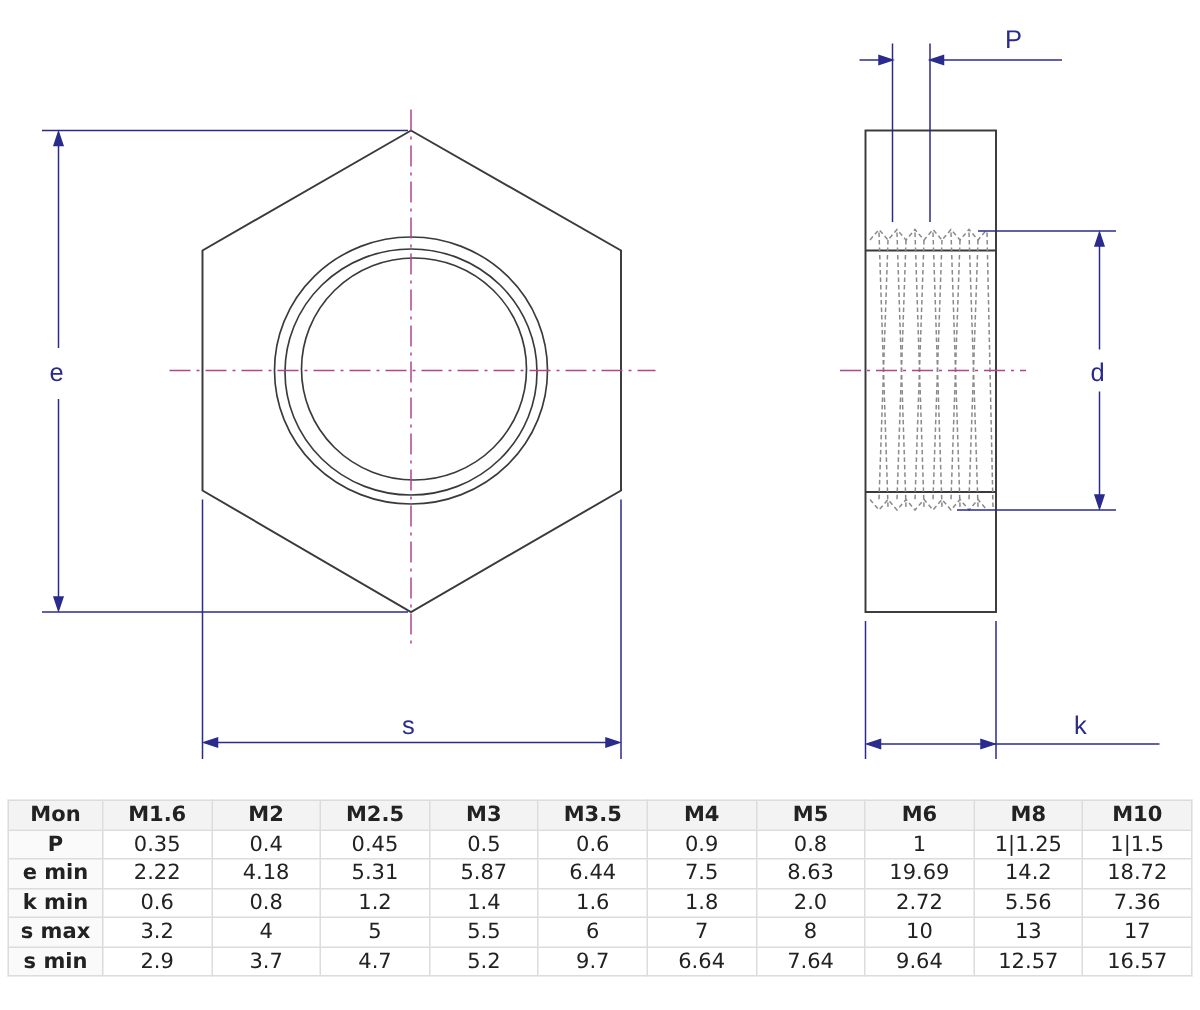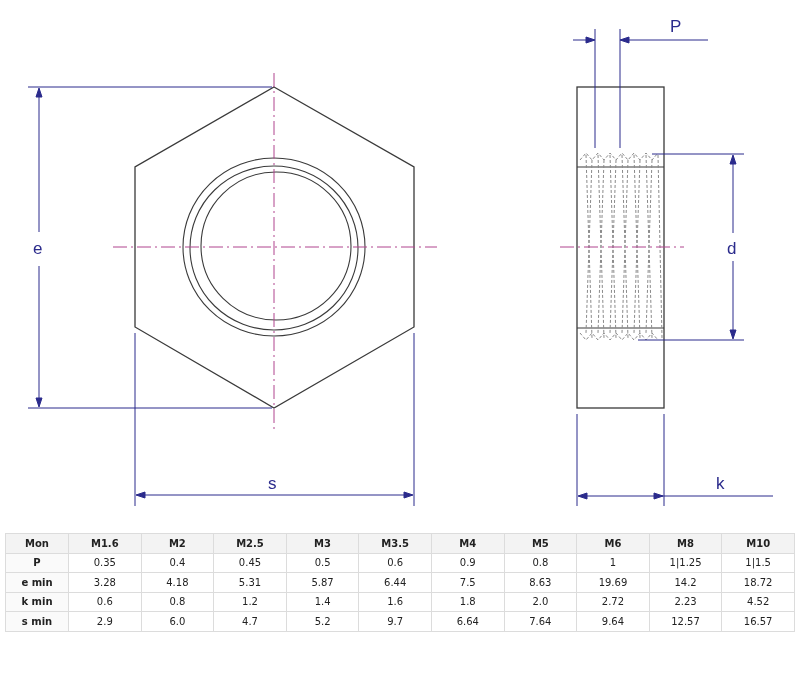--- a/index.html
+++ b/index.html
@@ -2,21 +2,21 @@
 <html><head>
 <meta charset="utf-8">
 <style>
   html, body { margin: 0; padding: 0; background: #ffffff; }
   body { width: 800px; height: 673px; position: relative; overflow: hidden; font-family: "Liberation Sans", sans-serif; }
   #drawing { position: absolute; left: 0; top: 0; width: 800px; height: 530px; }
   .dim-label { font-family: "Liberation Sans", sans-serif; font-size: 17px; fill: #2b2b8c; }
   #spec-table {
     position: absolute; left: 5px; top: 533px; width: 790px;
     border-collapse: collapse; table-layout: fixed;
-    font-family: "DejaVu Sans", sans-serif; font-size: 10px; color: #222;
+    font-family: "DejaVu Sans", sans-serif; font-size: 14px; color: #222;
   }
   #spec-table td, #spec-table th {
     border: 1px solid #dcdcdc; height: 18.5px; padding: 0; text-align: center;
   }
   #spec-table th { background: #f3f3f3; font-weight: bold; }
   #spec-table td.rowhead { font-weight: bold; background: #fafafa; }
   #spec-table col.c0 { width: 63px; }
 </style>
 </head>
 <body>
@@ -151,48 +151,61 @@
       <td>0.5</td>
       <td>0.6</td>
       <td>0.9</td>
       <td>0.8</td>
       <td>1</td>
       <td>1|1.25</td>
       <td>1|1.5</td>
     </tr>
     <tr>
       <td class="rowhead">e min</td>
-      <td>3.28</td>
+      <td>2.22</td>
       <td>4.18</td>
       <td>5.31</td>
       <td>5.87</td>
       <td>6.44</td>
       <td>7.5</td>
       <td>8.63</td>
       <td>19.69</td>
       <td>14.2</td>
       <td>18.72</td>
     </tr>
     <tr>
       <td class="rowhead">k min</td>
       <td>0.6</td>
       <td>0.8</td>
       <td>1.2</td>
       <td>1.4</td>
       <td>1.6</td>
       <td>1.8</td>
       <td>2.0</td>
       <td>2.72</td>
-      <td>2.23</td>
-      <td>4.52</td>
+      <td>5.56</td>
+      <td>7.36</td>
+    </tr>
+    <tr>
+      <td class="rowhead">s max</td>
+      <td>3.2</td>
+      <td>4</td>
+      <td>5</td>
+      <td>5.5</td>
+      <td>6</td>
+      <td>7</td>
+      <td>8</td>
+      <td>10</td>
+      <td>13</td>
+      <td>17</td>
     </tr>
     <tr>
       <td class="rowhead">s min</td>
       <td>2.9</td>
-      <td>6.0</td>
+      <td>3.7</td>
       <td>4.7</td>
       <td>5.2</td>
       <td>9.7</td>
       <td>6.64</td>
       <td>7.64</td>
       <td>9.64</td>
       <td>12.57</td>
       <td>16.57</td>
     </tr>
   </tbody>

